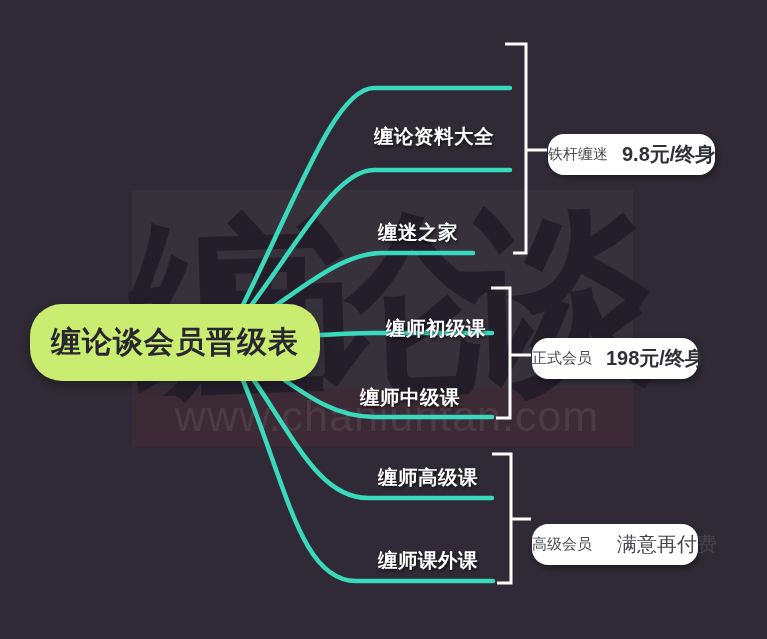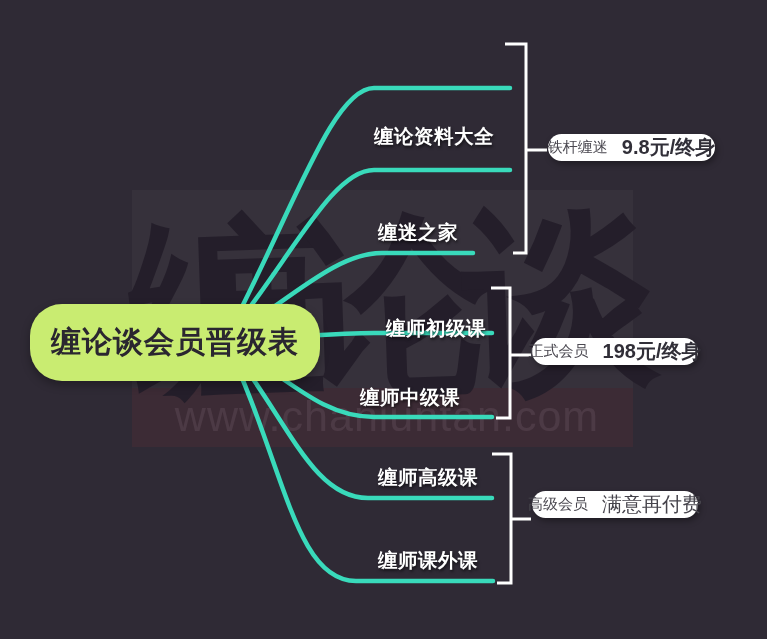--- a/index.html
+++ b/index.html
@@ -35,22 +35,22 @@
   }
   .root-node span{font-size:30px;font-weight:bold;color:#2a2630;letter-spacing:1px;}
   
   .topic{
     position:absolute;font-size:19.5px;font-weight:bold;color:#ffffff;
     letter-spacing:0.5px;white-space:nowrap;
     text-shadow:1px 2px 3px rgba(0,0,0,0.6);
   }
   
   .tier{
-    position:absolute;height:27px;background:#ffffff;border-radius:16px;
-    display:flex;align-items:center;justify-content:center;
+    position:absolute;height:41px;background:#ffffff;border-radius:16px;
+    display:flex;align-items:center;
     box-shadow:2px 3px 6px rgba(0,0,0,0.35);white-space:nowrap;
   }
   .tier .tier-name{font-size:15px;color:#4a4850;}
   .tier .tier-price{font-size:20px;color:#46444c;margin-left:14px;}
   .tier .tier-price.bold{font-weight:bold;color:#312f38;}
 </style>
 </head>
 <body>
 
 <div class="canvas">
@@ -85,18 +85,18 @@
   <div class="topic" style="left:378px;top:547px;">缠师课外课</div>
 
   <div class="tier" style="left:548px;top:134px;width:167px;">
     <span class="tier-name">铁杆缠迷</span>
     <span class="tier-price bold">9.8元/终身</span>
   </div>
   <div class="tier" style="left:532px;top:338px;width:166px;">
     <span class="tier-name">正式会员</span>
     <span class="tier-price bold">198元/终身</span>
   </div>
-  <div class="tier" style="left:532px;top:491px;width:166px;">
+  <div class="tier" style="left:532px;top:524px;width:166px;gap:11px;">
     <span class="tier-name">高级会员</span>
     <span class="tier-price">满意再付费</span>
   </div>
 
 </div>
 
 </body></html>

